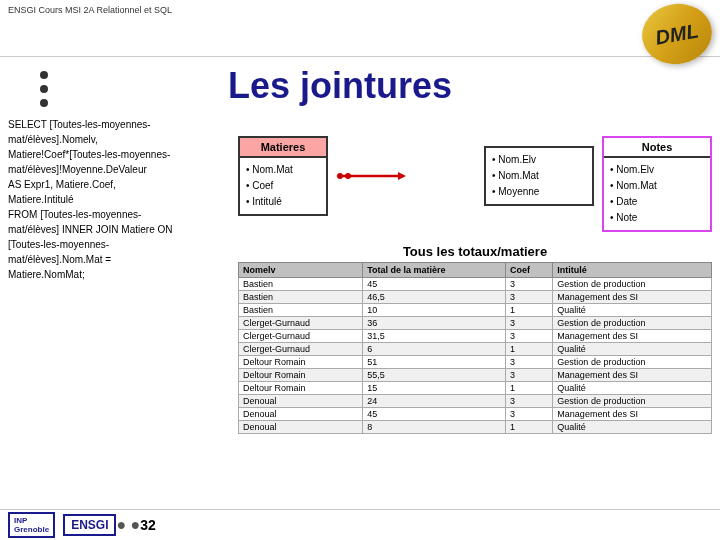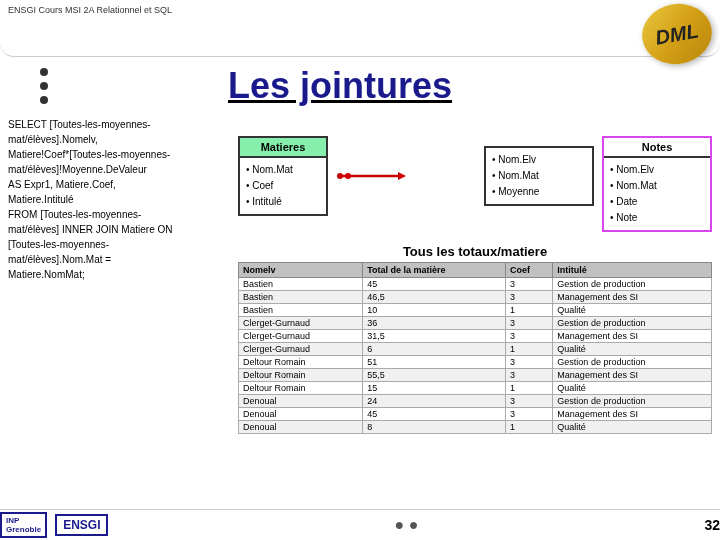--- a/index.html
+++ b/index.html
@@ -13,21 +13,20 @@
       position: relative;
     }
 
     
     #header {
       display: flex;
       justify-content: space-between;
       align-items: flex-start;
       padding: 4px 8px 2px 8px;
       border-bottom: 1px solid #ccc;
-      border-radius: 14px;
     }
     #header-left { font-size: 9px; color: #333; line-height: 1.4; }
     #header-right {
       position: relative;
       width: 90px;
       height: 50px;
       overflow: visible;
     }
     .dml-badge {
       position: absolute;
@@ -43,23 +42,22 @@
       font-weight: bold;
       color: #222;
       transform: rotate(-10deg);
       box-shadow: 2px 2px 6px rgba(0,0,0,0.3);
       font-style: italic;
     }
 
     
     #title-area {
       display: flex;
-      align-items: center;
+      align-items: flex-end;
       padding: 8px 100px 8px 40px;
-      text-decoration: underline;
     }
     #bullet-list {
       display: flex;
       flex-direction: column;
       gap: 6px;
       margin-right: 12px;
     }
     .bullet-dot {
       width: 8px;
       height: 8px;
@@ -101,21 +99,21 @@
       align-items: center;
       gap: 8px;
       padding: 4px 0;
     }
 
     .entity-box {
       border: 2px solid #333;
       min-width: 90px;
     }
     .entity-header {
-      background: #86efac;
+      background: #fca5a5;
       border-bottom: 2px solid #333;
       padding: 3px 6px;
       font-weight: bold;
       font-size: 11px;
       text-align: center;
     }
     .entity-body {
       padding: 4px 6px;
       font-size: 10px;
       line-height: 1.6;
@@ -196,22 +194,22 @@
     }
 
     
     #footer {
       position: absolute;
       bottom: 0;
       left: 0;
       right: 0;
       display: flex;
       align-items: center;
-      justify-content: space-between;
-      padding: 2px 0;
+      justify-content: flex-start;
+      padding: 2px 8px;
       border-top: 1px solid #ccc;
       background: #fff;
     }
     #footer-logos {
       display: flex;
       align-items: center;
       gap: 8px;
     }
     .footer-logo {
       font-size: 12px;

